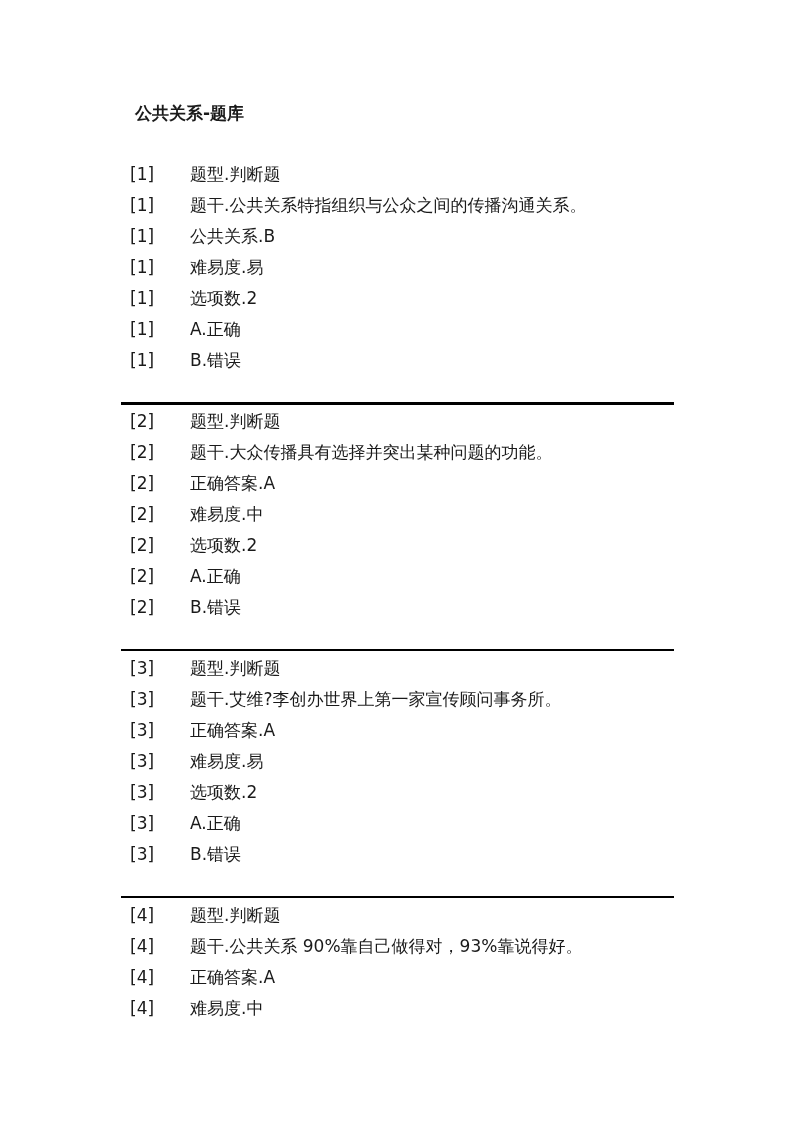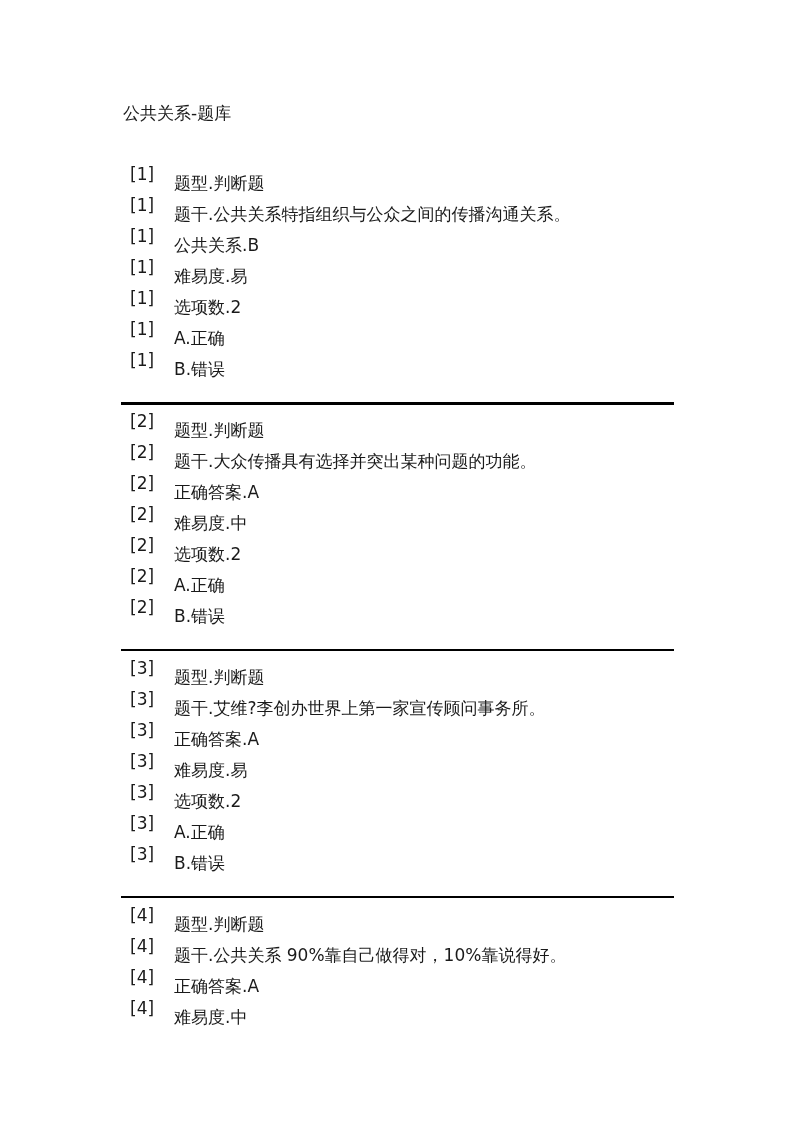--- a/index.html
+++ b/index.html
@@ -1,21 +1,21 @@
 <!DOCTYPE html>
 <html><head>
 <meta charset="utf-8">
 <style>
   html, body { margin:0; padding:0; background:#ffffff; }
   body { width:793px; height:1122px; position:relative; overflow:hidden;
          font-family:"DejaVu Sans","Liberation Sans",sans-serif; color:#1a1a1a; }
-  .title { position:absolute; left:123px; top:101px; font-size:17px; line-height:24px; }
+  .title { position:absolute; left:135px; top:101px; font-size:17px; line-height:24px;font-weight:bold; }
   .row { position:absolute; left:0; height:31px; font-size:17px; line-height:24px; white-space:nowrap; }
   .num { position:absolute; left:130px; }
-  .txt { position:absolute; left:174px;margin-top:9px; }
+  .txt { position:absolute; left:190px; }
   .rule { position:absolute; left:121px; width:553px; background:#000; }
 </style>
 </head>
 <body>
 
 <div class="title">公共关系-题库</div>
 
 <div id="content">
     <div class="row" style="top: 162px;">
       <span class="num">[1]</span>
@@ -103,21 +103,21 @@
       <span class="num">[3]</span>
       <span class="txt">B.错误</span>
     </div>
     <div class="rule" style="top: 896px; height: 2px;"></div>
     <div class="row" style="top: 903px;">
       <span class="num">[4]</span>
       <span class="txt">题型.判断题</span>
     </div>
     <div class="row" style="top: 934px;">
       <span class="num">[4]</span>
-      <span class="txt">题干.公共关系 90%靠自己做得对，10%靠说得好。</span>
+      <span class="txt">题干.公共关系 90%靠自己做得对，93%靠说得好。</span>
     </div>
     <div class="row" style="top: 965px;">
       <span class="num">[4]</span>
       <span class="txt">正确答案.A</span>
     </div>
     <div class="row" style="top: 996px;">
       <span class="num">[4]</span>
       <span class="txt">难易度.中</span>
     </div>
   </div>

